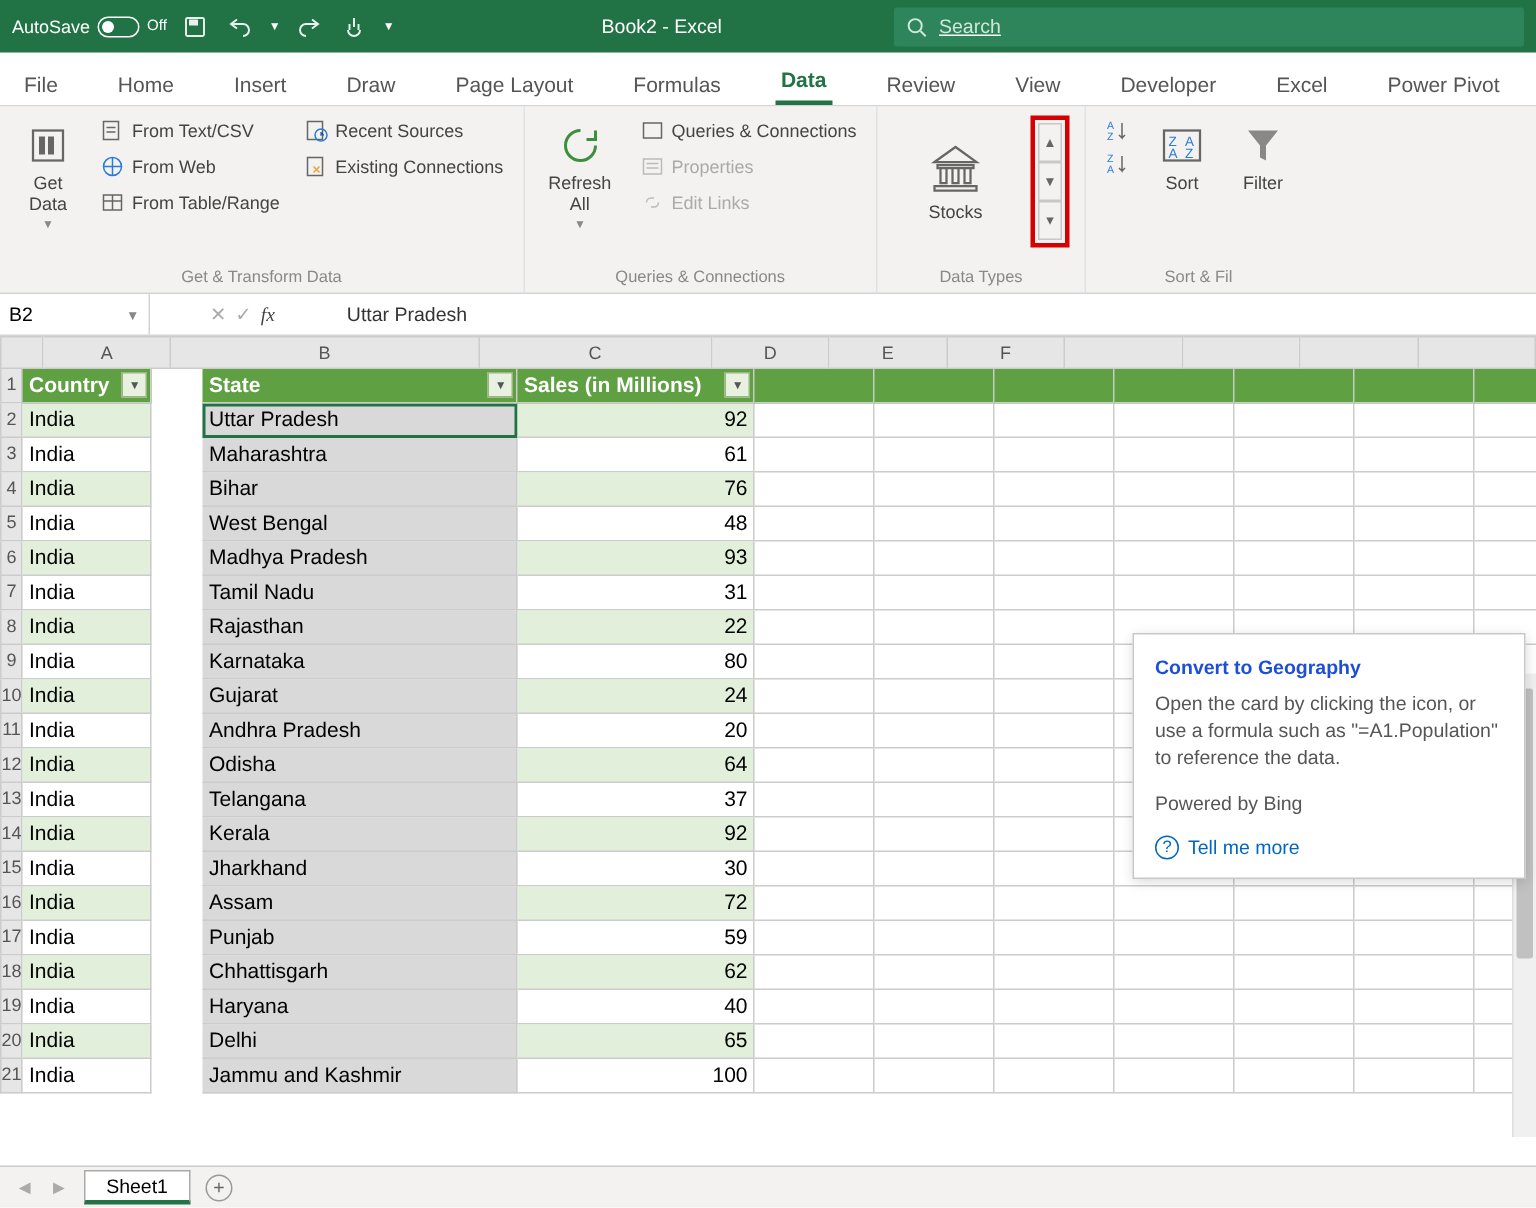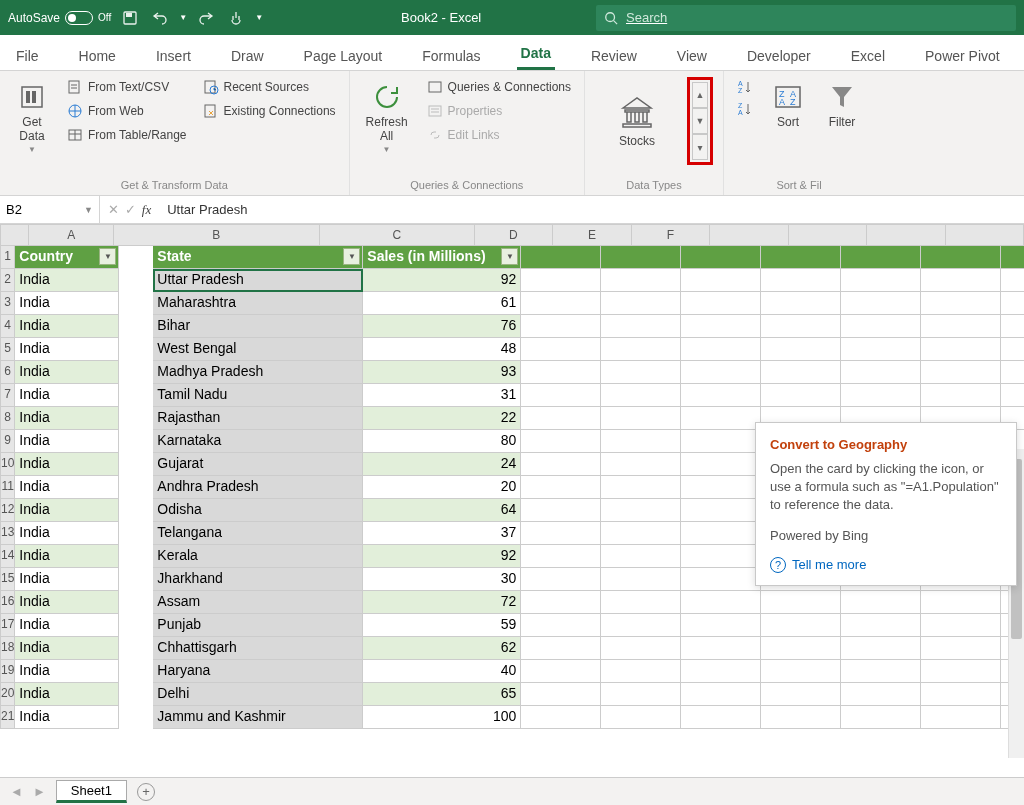--- a/index.html
+++ b/index.html
@@ -32,52 +32,52 @@
 .small-item.disabled { color: #aaa; cursor: default; }
 .small-ico { width: 16px; height: 16px; }
 
 .dtypes { display: flex; align-items: center; gap: 8px; }
 .dtype-card { width: 84px; height: 78px; display: flex; flex-direction: column; align-items: center; justify-content: center; gap: 4px; font-size: 12px; color: #444; cursor: pointer; }
 .dtype-card.hl { background: #d0d0d0; }
 .spinner-col { display:flex; flex-direction:column; }
 .spin-btn { width: 16px; height: 26px; border: 1px solid #c8c8c8; background:#f3f2f1; display:flex; align-items:center; justify-content:center; font-size:9px; color:#666; cursor:pointer;}
 .geo-wrap { border: 3px solid #d60000; padding: 2px; display: flex; }
 
-.namebox-row { display: flex; align-items: center; border-bottom: 1px solid #d4d4d4; height: 28px; background: #fff; }
+.namebox-row { display: flex; align-items: center; border-bottom: 1px solid #d4d4d4; height: 28px; background: #fff; gap: 32px; }
 .namebox { width: 100px; border-right: 1px solid #d4d4d4; padding: 0 6px; font-size: 13px; display: flex; align-items: center; justify-content: space-between; height: 100%; }
 .fx-icons { display: flex; align-items: center; gap: 6px; padding: 0 8px; color: #aaa; }
 .fx-icons .act { color: #444; font-style: italic; font-family: "Times New Roman", serif; }
 .formula-input { flex: 1; padding: 0 8px; font-size: 13px; color: #333; }
 
 .sheet-area { display: flex; height: 540px; overflow: hidden; }
 .rowhdrs { width: 30px; }
 .colhdrs { display: flex; height: 22px; }
 .corner { width: 30px; height: 22px; border: 1px solid #ccc; background: #e6e6e6; }
 .ch { border: 1px solid #ccc; background: #e6e6e6; text-align: center; font-size: 12px; color: #555; height: 22px; line-height: 20px; border-left: none; }
 .ch.a { width: 86px; } .ch.b { width: 210px; } .ch.c { width: 158px; }
 .ch.rest { width: 80px; }
 .rh { height: 23px; border: 1px solid #ccc; border-top: none; background: #e6e6e6; text-align: center; font-size: 12px; color: #555; line-height: 21px; }
 
 .grid { }
 .row { display: flex; height: 23px; }
 .cell { border: 1px solid #ccc; border-top: none; border-left: none; font-size: 14px; padding: 0 4px; line-height: 21px; overflow: hidden; white-space: nowrap; }
-.cell.a { width: 104px; } .cell.b { width: 210px; margin-left: 34px; } .cell.c { width: 158px; text-align: right; }
+.cell.a { width: 86px; } .cell.b { width: 210px; margin-left: 34px; } .cell.c { width: 158px; text-align: right; }
 .cell.rest { width: 80px; }
 
 .hdr-row .cell { background: #5fa043; color: #fff; font-weight: 600; position: relative; }
 .hdr-row .cell.c { text-align: left; }
 .filter-btn { position: absolute; right: 2px; top: 2px; width: 17px; height: 17px; background: #e8f0e0; border: 1px solid #9ab482; display: flex; align-items: center; justify-content: center; font-size: 8px; color: #555; }
 
 .row.even .cell.a, .row.even .cell.b, .row.even .cell.c { background: #e2efda; }
 .cell.b { background: #d9d9d9 !important; }
 .hdr-row .cell.b { background: #5fa043 !important; }
 .row.sel .cell.b { outline: 2px solid #217346; outline-offset: -2px; }
 
 .tooltip { position: absolute; top: 198px; left: 755px; width: 262px; background: #fff; border: 1px solid #c8c8c8; box-shadow: 0 2px 8px rgba(0,0,0,.15); padding: 14px 14px 12px; font-size: 13px; color: #555; z-index: 50; }
-.tooltip h4 { font-size: 13px; color: #c2410c; font-weight: 700; margin-bottom: 8px; }
+.tooltip h4 { font-size: 13px; color: #1d4ed8; font-weight: 700; margin-bottom: 8px; }
 .tooltip p { margin-bottom: 12px; line-height: 1.4; }
 .tooltip .link { color: #0067c0; display: flex; align-items: center; gap: 6px; margin-top: 6px; cursor: pointer; }
 .tooltip .qmark { width: 16px; height: 16px; border: 1.5px solid #0067c0; border-radius: 50%; font-size: 11px; display: flex; align-items: center; justify-content: center; }
 
 .sheet-tabs { position: absolute; bottom: 0; left: 0; right: 0; height: 28px; border-top: 1px solid #ccc; display: flex; align-items: center; background: #f3f2f1; padding: 0 10px; gap: 10px; font-size: 13px; }
 .sheet-tab { background: #fff; border: 1px solid #aaa; border-bottom: 3px solid #217346; padding: 2px 14px; }
 .plus-tab { width: 18px; height: 18px; border: 1px solid #999; border-radius: 50%; display: flex; align-items: center; justify-content: center; color: #666; }
 
 .scroll-y { position: absolute; right: 0; top: 225px; bottom: 28px; width: 16px; background: #f0f0f0; border-left: 1px solid #ddd; }
 .scroll-thumb { position: absolute; left: 2px; right: 2px; top: 10px; height: 180px; background: #c1c1c1; border-radius: 2px; }

